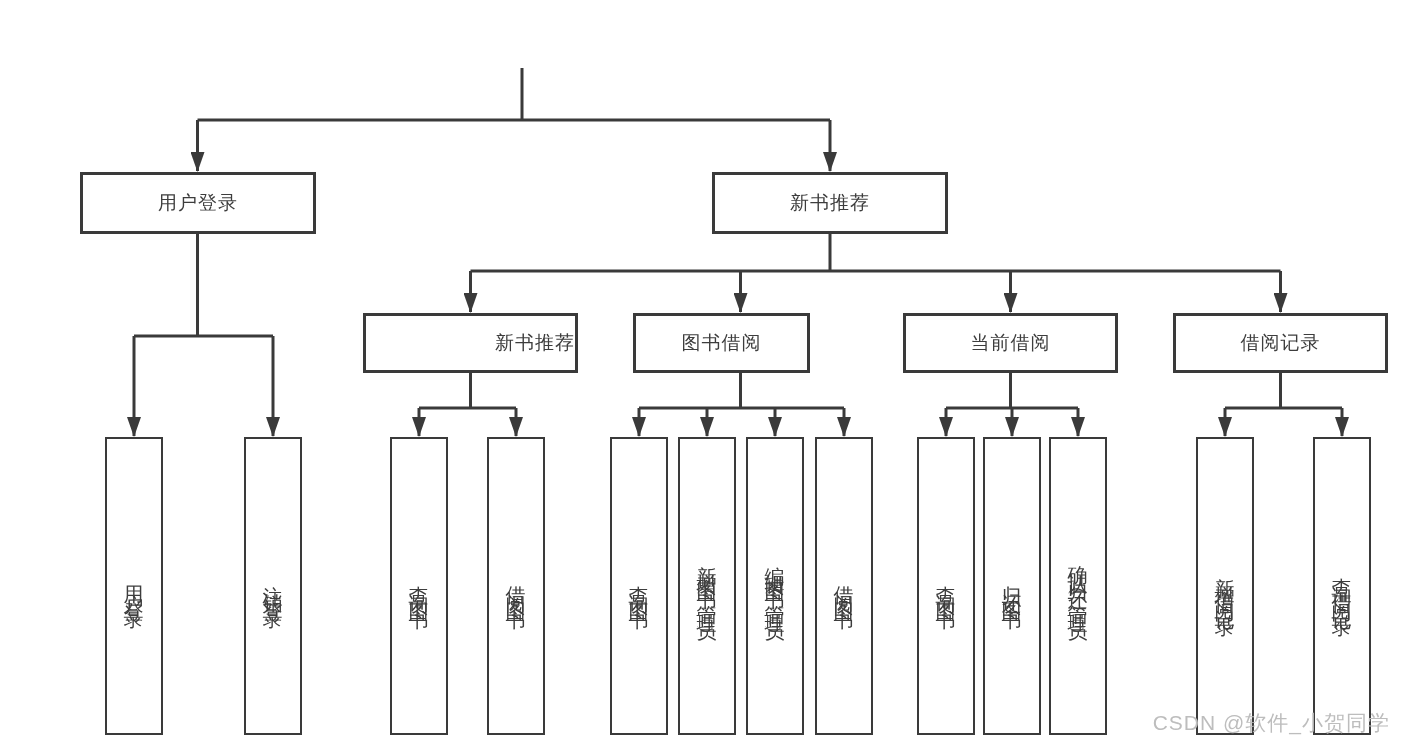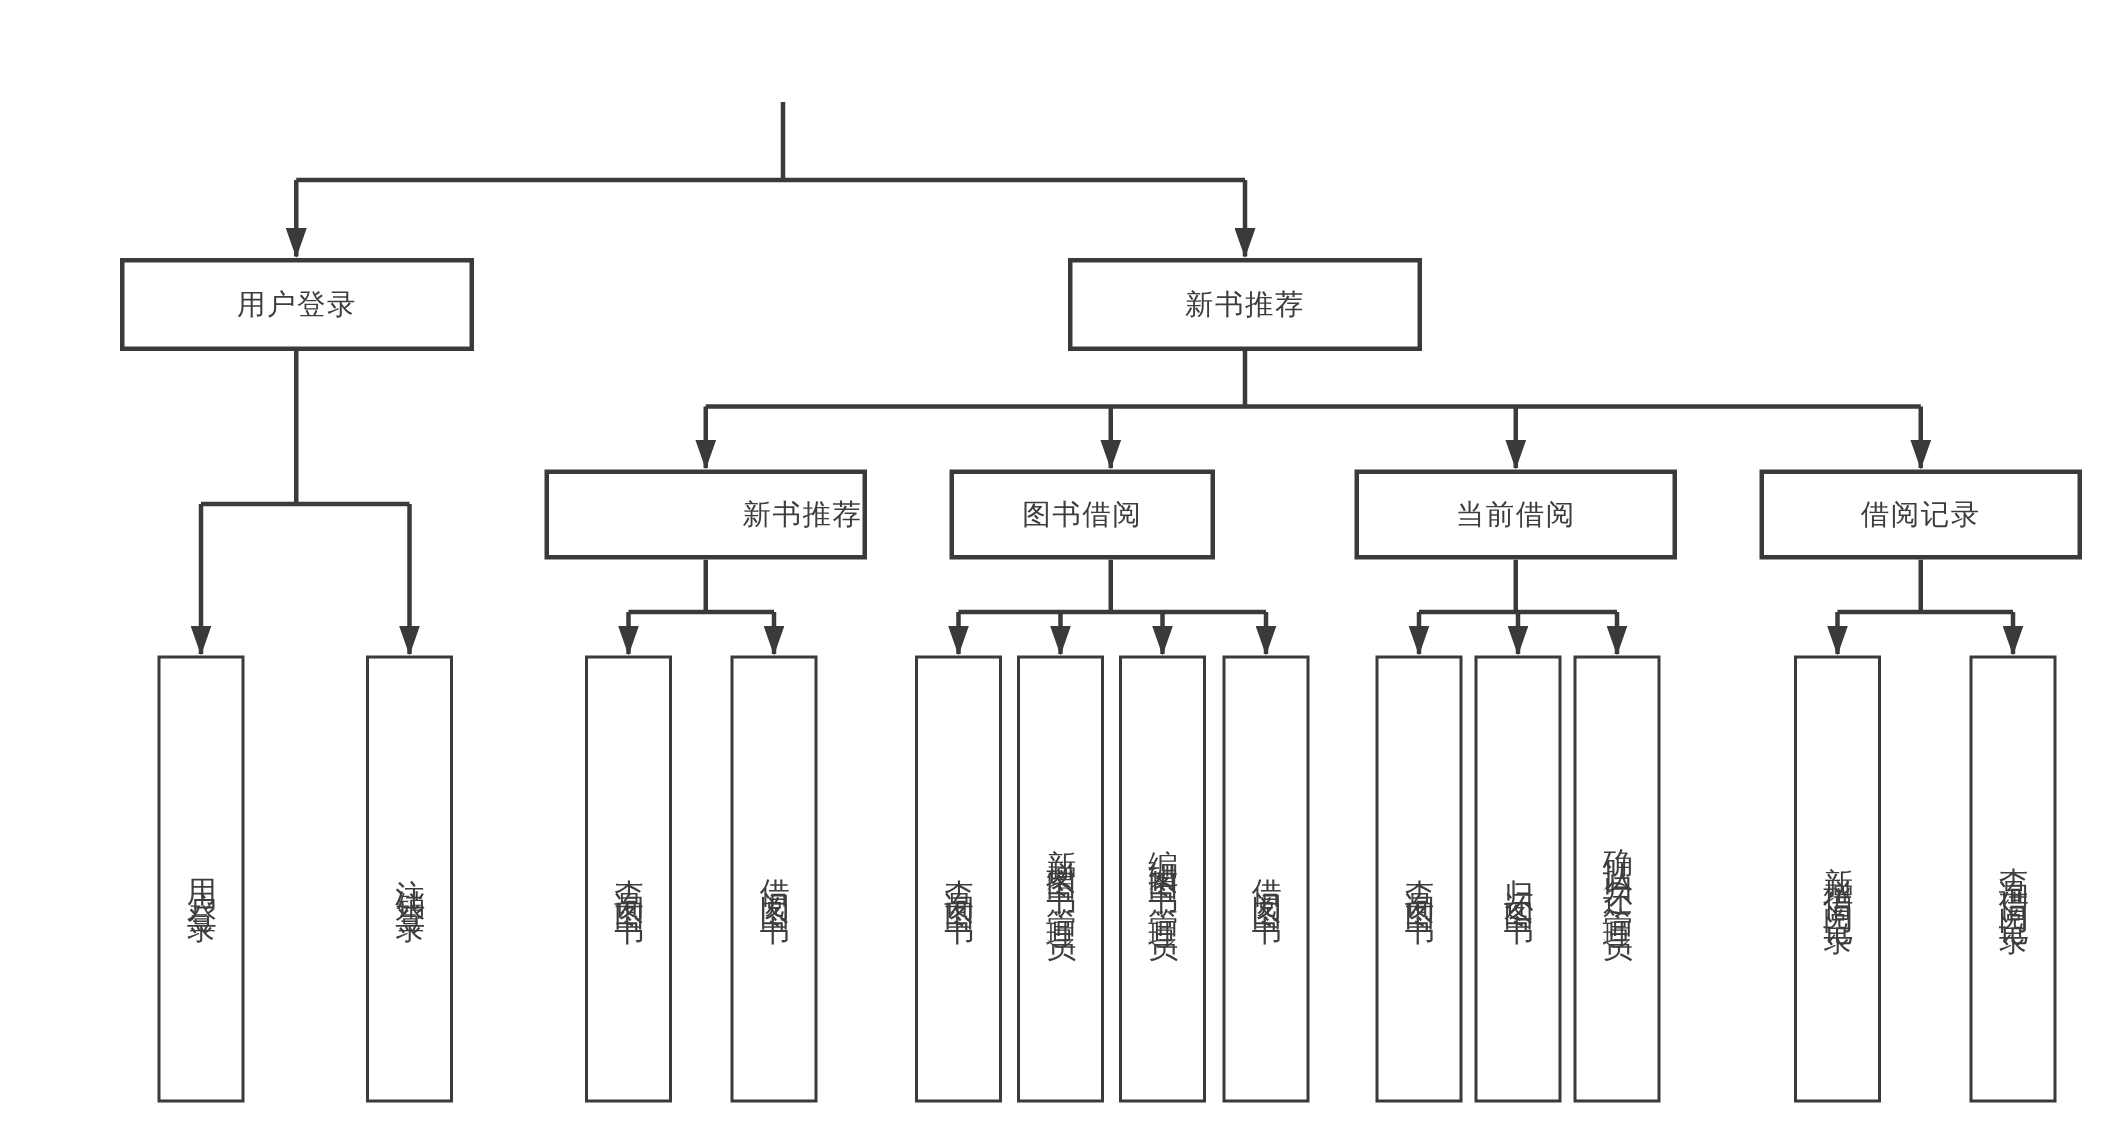--- a/index.html
+++ b/index.html
@@ -119,14 +119,15 @@
     <span class="vtext">确认归还（管理员）</span>
   </div>
 
   <div class="node vbox" style="left:1196px;top:437px;width:58px;height:298px;">
     <span class="vtext">新增借阅记录</span>
   </div>
   <div class="node vbox" style="left:1313px;top:437px;width:58px;height:298px;">
     <span class="vtext">查询借阅记录</span>
   </div>
 
+  <div class="watermark">CSDN @软件_小贺同学</div>
 
 </div>
 
 </body></html>

